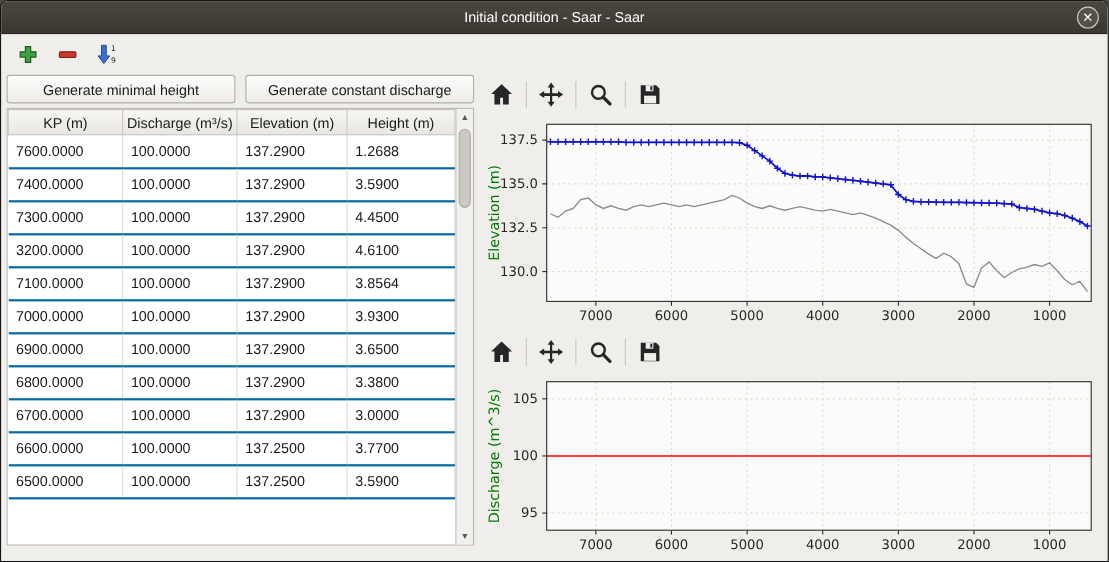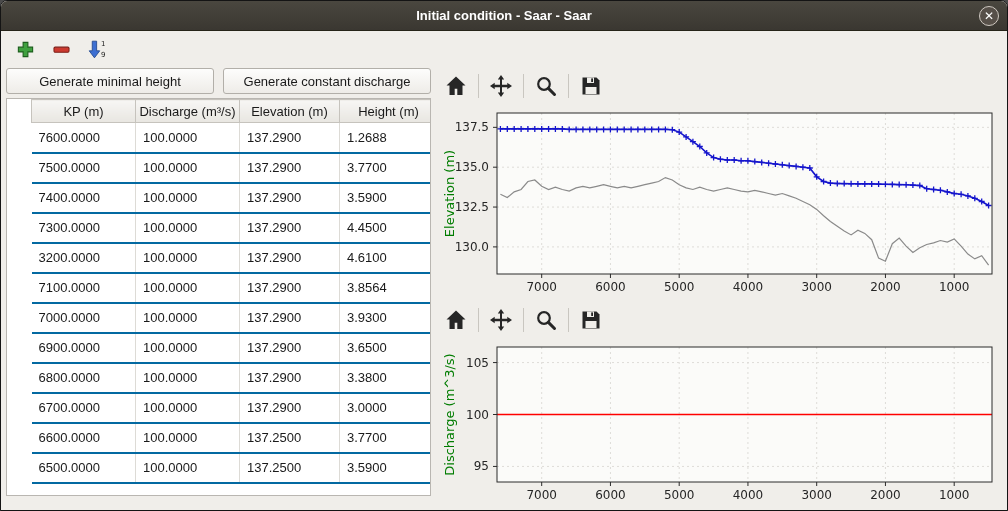--- a/index.html
+++ b/index.html
@@ -13,21 +13,21 @@
     border-radius:7px 7px 0 0; overflow:hidden;
   }
 
   
   .titlebar {
     height:30px; position:relative;
     background:linear-gradient(#4a473f,#3a3731);
     border-bottom:1px solid #262419;
     display:flex; align-items:center; justify-content:center;
   }
-  .titlebar .title { color:#ffffff; font-size:13px; font-weight:bold; }
+  .titlebar .title { color:#ffffff; font-size:13px; font-weight:normal; }
   .close-btn {
     position:absolute; right:8px; top:5px;
     width:20px; height:20px; border-radius:50%;
     border:1px solid #cfc9c2; background:#575049;
     color:#fff; font-size:12px; line-height:17px; text-align:center;
     padding:0; cursor:pointer;
   }
 
   
   .toolbar {
@@ -44,21 +44,21 @@
   .left-panel { width:430px; padding:0 0 0 5px; display:flex; flex-direction:column; }
   .btn-row { display:flex; gap:9px; margin:1px 0 4px 0; }
   .btn-row button {
     flex:1; height:26px; font-size:13px; color:#1a1a1a;
     background:linear-gradient(#fdfdfc,#eeece8);
     border:1px solid #b2afa9; border-radius:3px; cursor:pointer;
   }
 
   .table-wrap {
     flex:1; margin-bottom:14px; background:#ffffff;
-    border:1px solid #b9b6b1; display:flex; overflow:hidden;padding-left:24px;
+    border:1px solid #b9b6b1; display:flex; overflow:hidden;
   }
   table { border-collapse:collapse; width:406px; table-layout:fixed; align-self:flex-start; }
   th {
     height:23px; font-size:13px; font-weight:normal; color:#1a1a1a;
     background:linear-gradient(#f7f6f4,#e8e6e1);
     border:1px solid #c6c3bd; text-align:center; padding:0 2px;
     white-space:nowrap; overflow:hidden;
   }
   td {
     height:30px; font-size:13px; color:#1a1a1a; padding:0 0 0 7px;
@@ -144,26 +144,20 @@
                 <th>Elevation (m)</th>
                 <th>Height (m)</th>
               </tr>
             </thead>
           <tbody>
               <tr>
                 <td>7600.0000</td>
                 <td>100.0000</td>
                 <td>137.2900</td>
                 <td>1.2688</td>
-              </tr>
-              <tr>
-                <td>7500.0000</td>
-                <td>100.0000</td>
-                <td>137.2900</td>
-                <td>3.7700</td>
               </tr>
               <tr>
                 <td>7400.0000</td>
                 <td>100.0000</td>
                 <td>137.2900</td>
                 <td>3.5900</td>
               </tr>
               <tr>
                 <td>7300.0000</td>
                 <td>100.0000</td>

